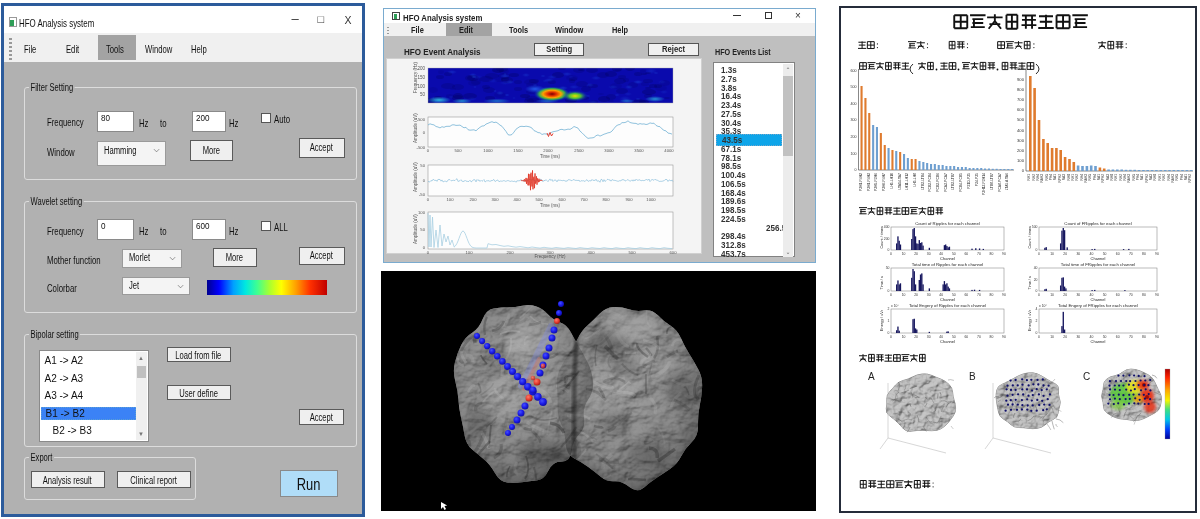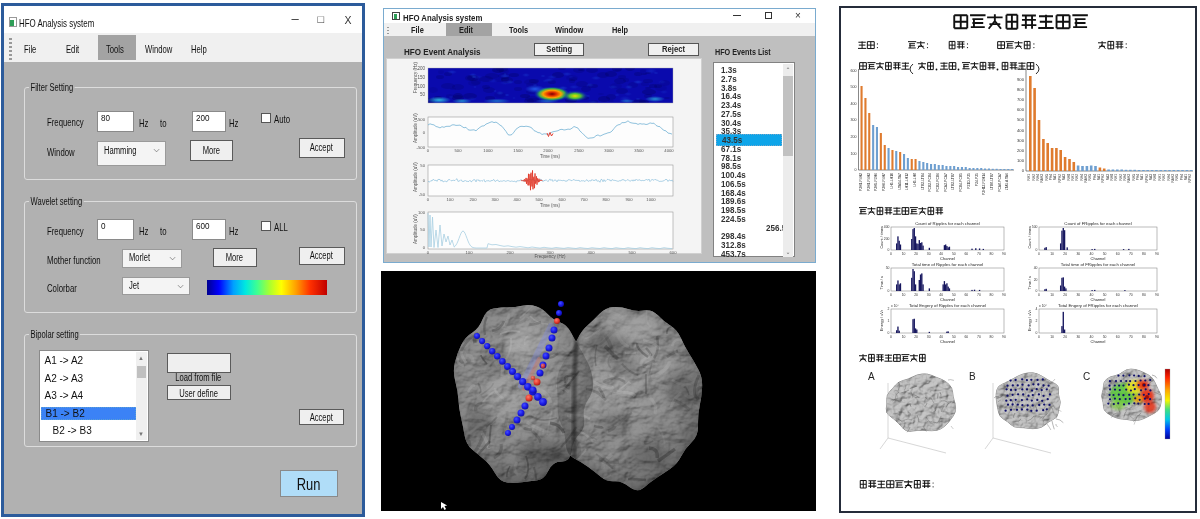--- a/index.html
+++ b/index.html
@@ -116,25 +116,30 @@
       <div class="litem" style="top:21.5px;"><i>A2 -&gt; A3</i></div>
       <div class="litem" style="top:39px;"><i>A3 -&gt; A4</i></div>
       <div class="litem" style="top:56px;background:#3b82f6;border:1px dotted #5a9fd4;padding-top:0px;"><i>B1 -&gt; B2</i></div>
       <div class="litem" style="top:74px;padding-left:12px;"><i>B2 -&gt; B3</i></div>
       <div class="scroll">
         <div class="sarrow" style="top:3px;">▲</div>
         <div class="sarrow" style="bottom:3px;">▼</div>
         <div style="position:absolute;left:1px;top:14px;width:9px;height:12px;background:#c0c0c0;"></div>
       </div>
     </div>
-    <div class="btn" style="left:142px;top:18px;width:64px;height:15px;padding-top:18px;"><span>Load from file</span></div>
+    <div class="btn" style="left:142px;top:12px;width:64px;height:15px;padding-top:2px;"><span>Load from file</span></div>
     <div class="btn" style="left:142px;top:50px;width:64px;height:15px;padding-top:2px;"><span>User define</span></div>
     <div class="btn" style="left:274px;top:74px;width:45px;height:16px;padding-top:2px;"><span>Accept</span></div>
   </div>
 
+  <div class="grp" style="left:20px;top:451px;width:172px;height:43px;">
+    <div class="grplab">Export</div>
+    <div class="btn" style="left:6px;top:13px;width:74px;height:17px;padding-top:3px;"><span>Analysis result</span></div>
+    <div class="btn" style="left:92px;top:13px;width:74px;height:17px;padding-top:3px;"><span>Clinical report</span></div>
+  </div>
   <div class="btn" style="left:276px;top:464px;width:58px;height:27px;background:#b0ddf8;border:1px solid #8a8a8a;font-size:17px;padding-top:4px;"><span>Run</span></div>
 </div>
 
 <div id="mw" class="abs">
   <div class="titlebar">
     <div class="ticon"></div>
     <div class="ttext">HFO Analysis system</div>
     <div style="position:absolute;left:349px;top:6px;width:8px;height:1px;background:#333;"></div>
     <div style="position:absolute;left:381px;top:3px;width:7px;height:7px;border:1px solid #333;"></div>
     <div style="position:absolute;left:411px;top:1px;font-size:10px;color:#333;">×</div>

